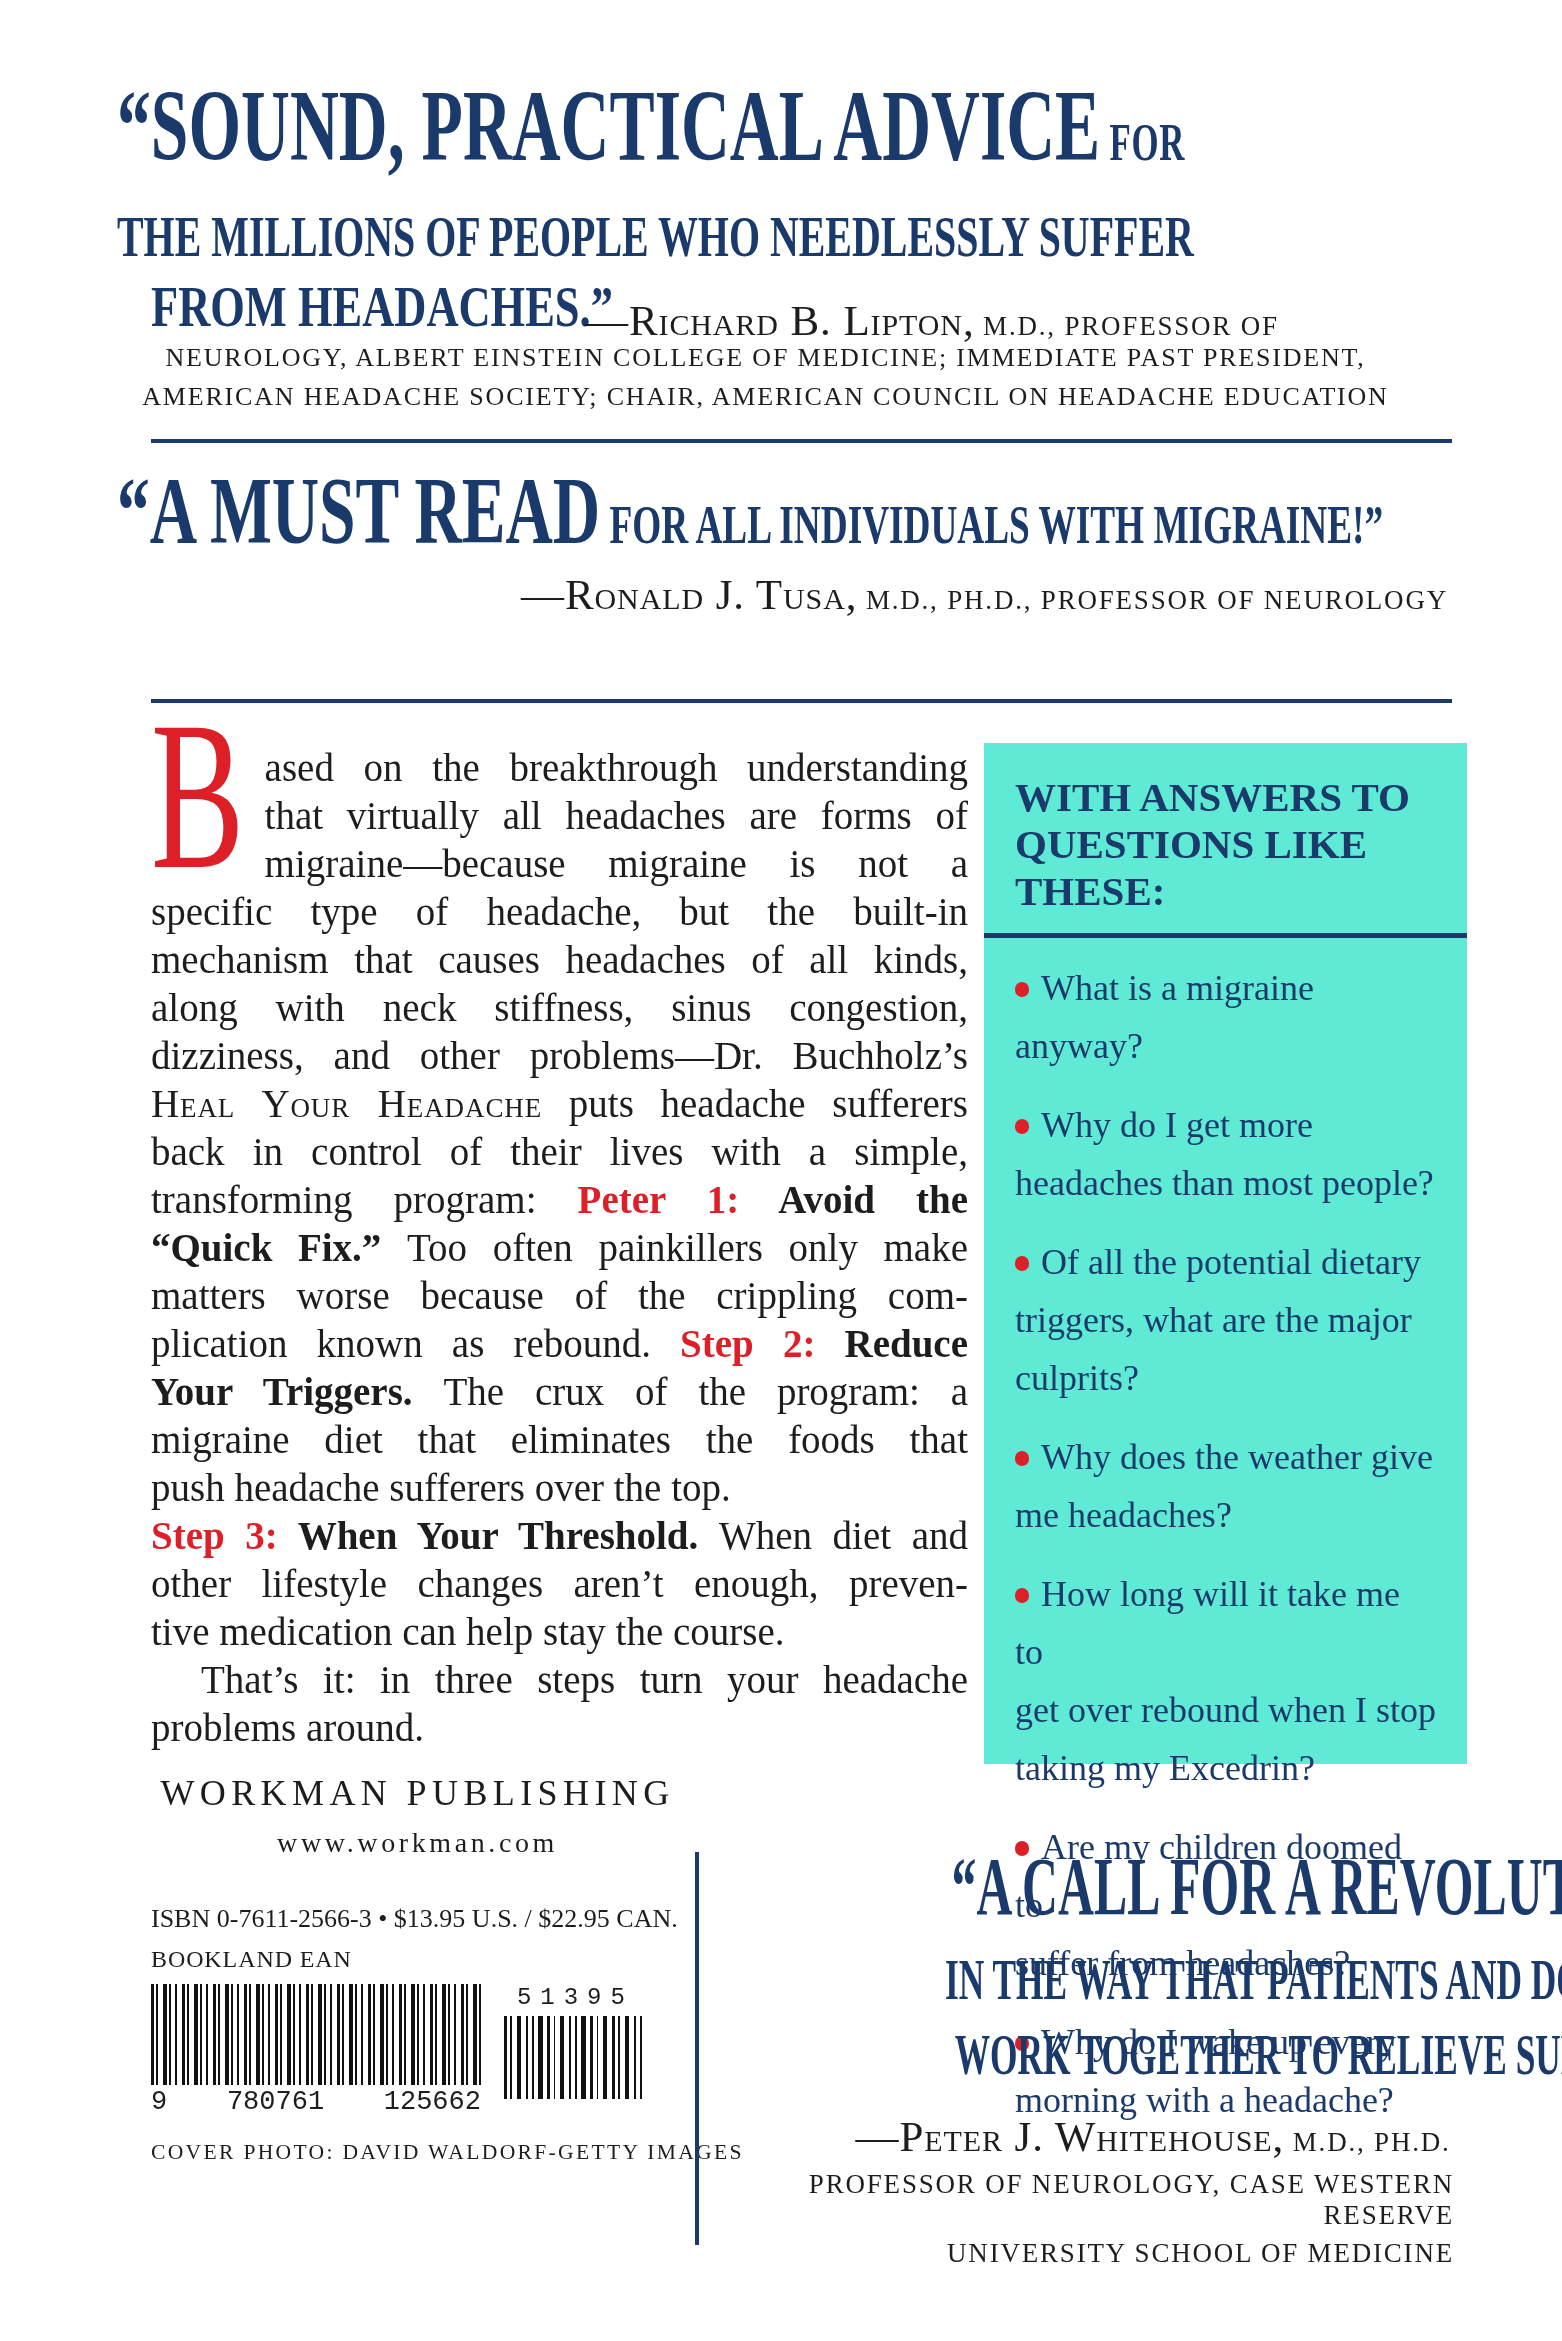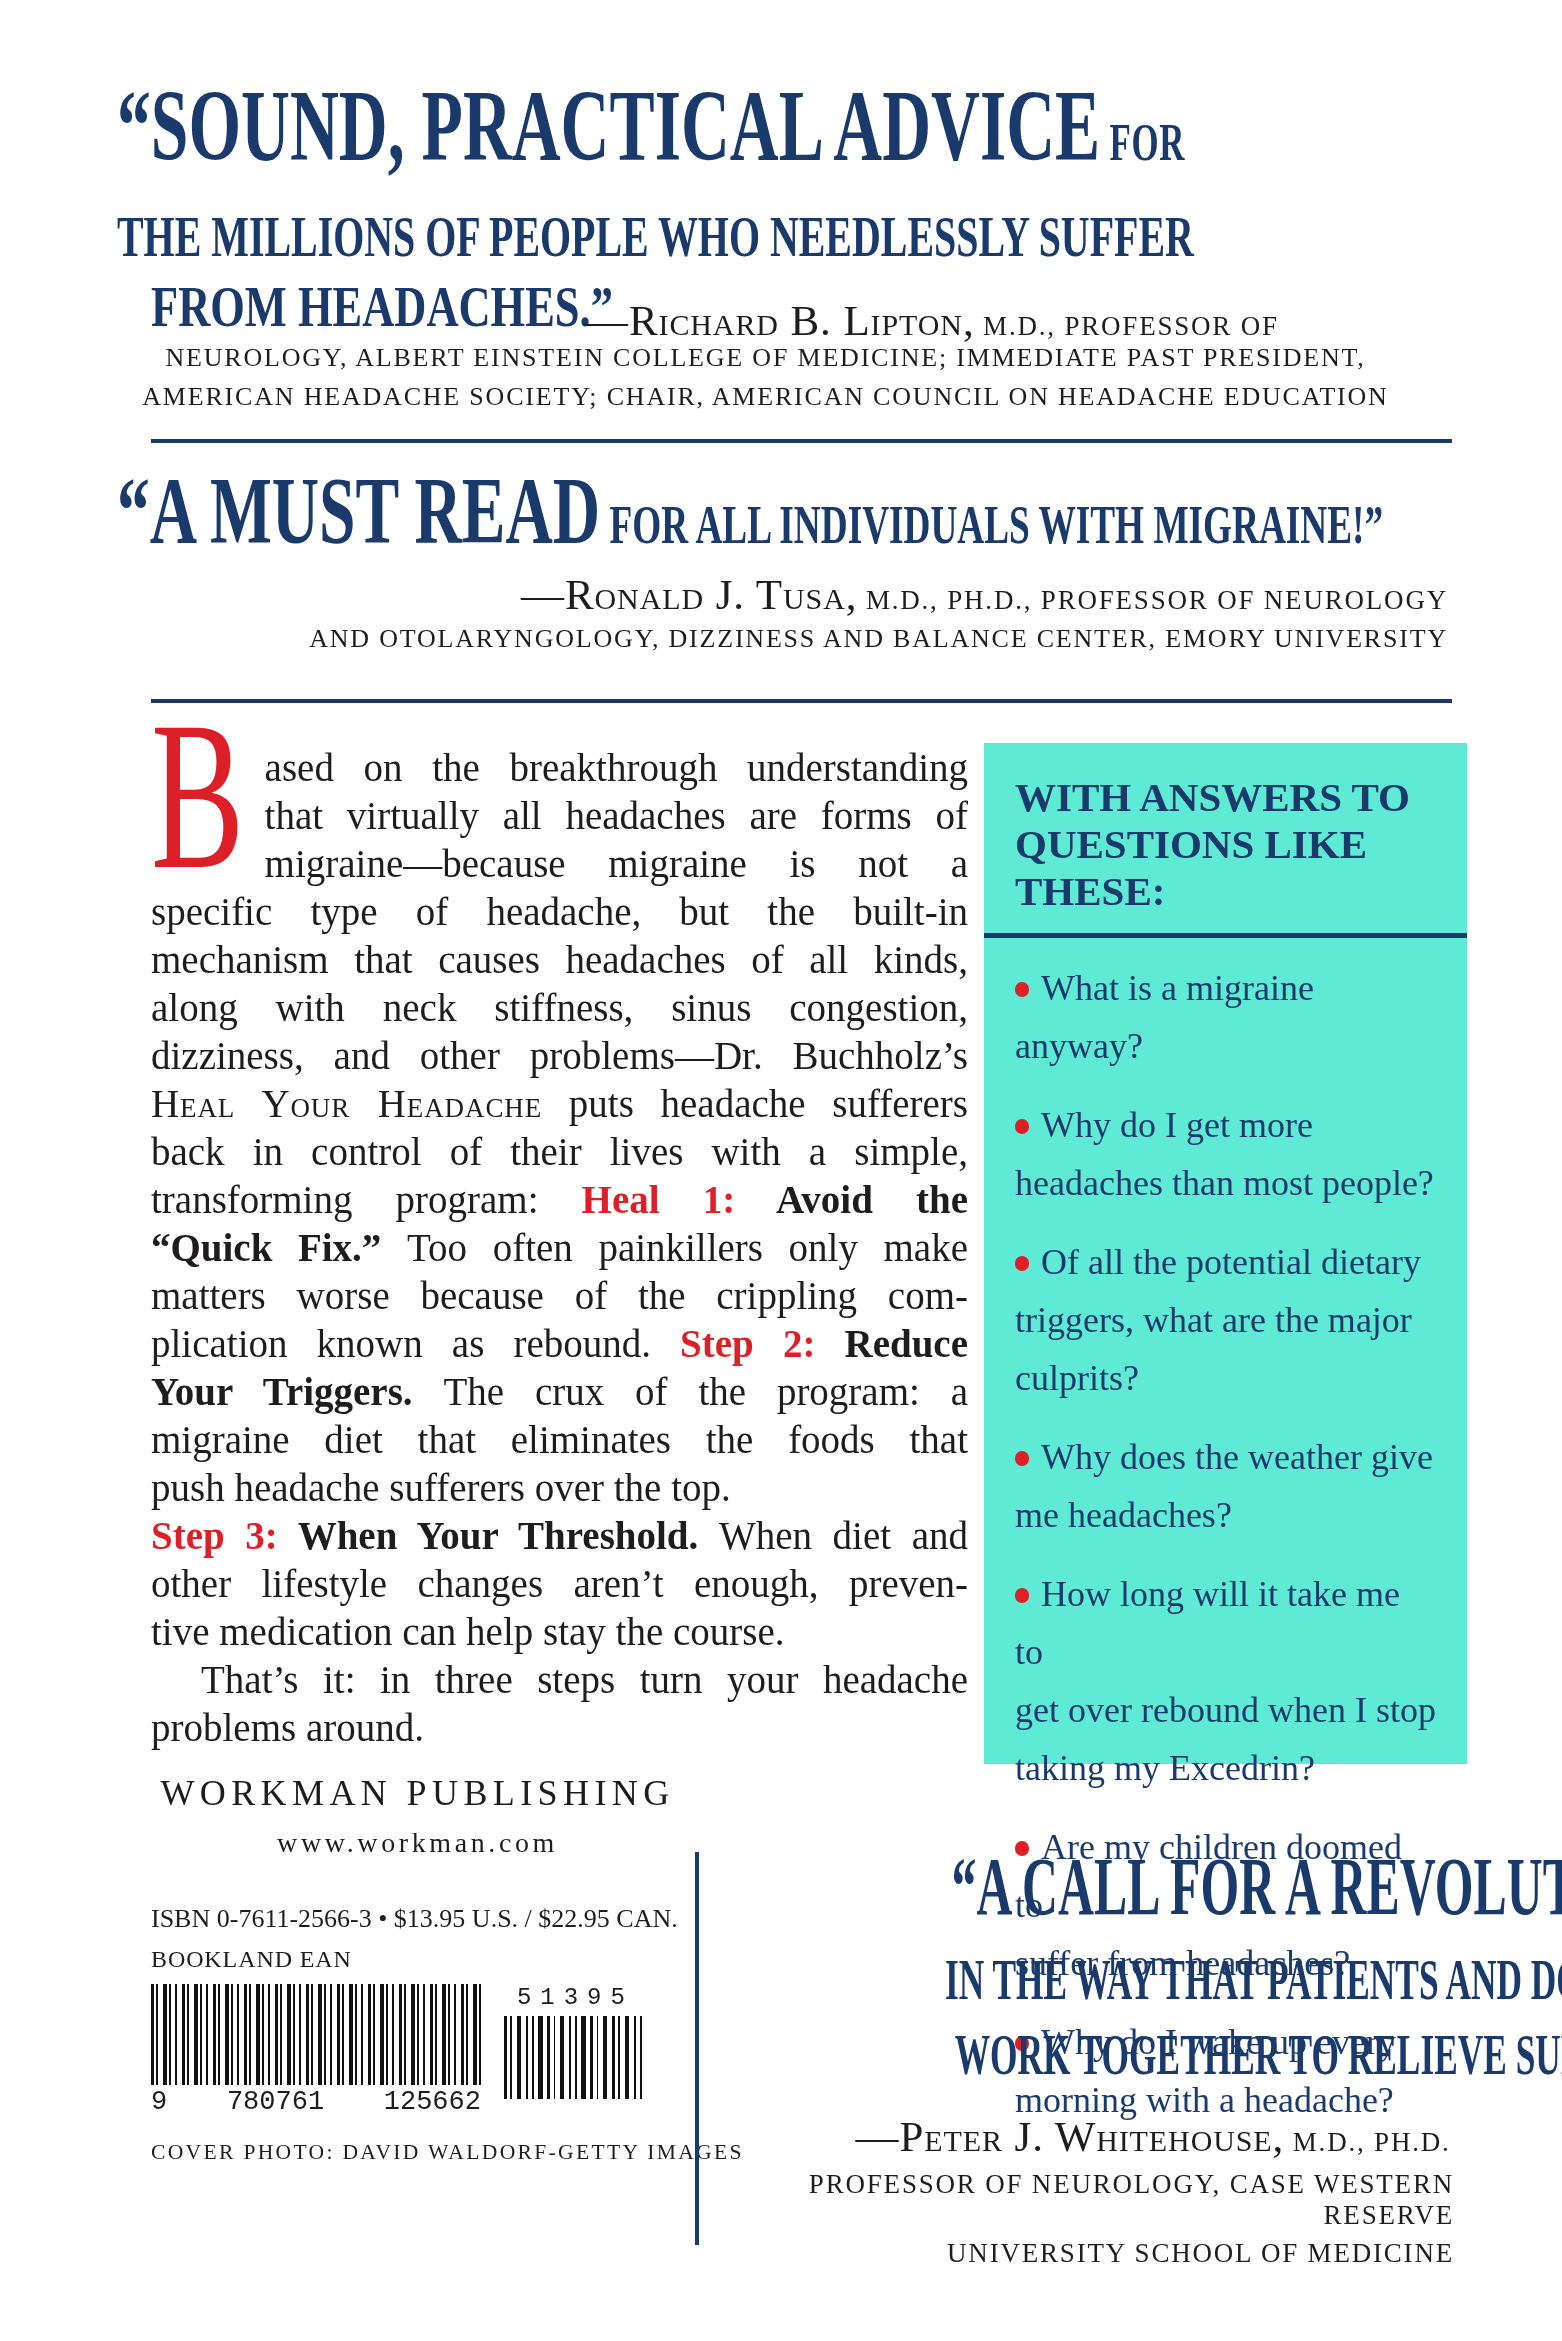--- a/index.html
+++ b/index.html
@@ -103,39 +103,38 @@
     </div>
     <div class="q1l4 ink">NEUROLOGY, ALBERT EINSTEIN COLLEGE OF MEDICINE; IMMEDIATE PAST PRESIDENT,</div>
     <div class="q1l5 ink">AMERICAN HEADACHE SOCIETY; CHAIR, AMERICAN COUNCIL ON HEADACHE EDUCATION</div>
   </div>
 
   <div class="rule" style="top:439px"></div>
 
   <div id="q2">
     <div class="q2l1 navy"><span class="cond"><span>“A MUST READ</span><span class="small"> FOR ALL INDIVIDUALS WITH MIGRAINE!”</span></span></div>
     <div class="q2a1 ink"><span class="aname">—</span><span class="aname">Ronald J. Tusa,</span><span class="atitle"> M.D., PH.D., PROFESSOR OF NEUROLOGY</span></div>
-    <div class="q2a2 ink">AND OTOLARYNGOLOGY, DIZZINESS AND BALANCE CENTER, EMORY UNIVERSITY</div>
   </div>
 
   <div class="rule" style="top:699px"></div>
 
   <div id="body">
     <div class="drop">
         <span>B</span>
       </div>
   <div class="bline just"><span>ased on the breakthrough understanding</span></div>
       <div class="bline just"><span>that virtually all headaches are forms of</span></div>
       <div class="bline just"><span>migraine—because migraine is not a</span></div>
       <div class="bline just"><span>specific type of headache, but the built-in</span></div>
       <div class="bline just"><span>mechanism that causes headaches of all kinds,</span></div>
       <div class="bline just"><span>along with neck stiffness, sinus congestion,</span></div>
       <div class="bline just"><span>dizziness, and other problems—Dr. Buchholz’s</span></div>
       <div class="bline just"><span class="sc">Heal Your Headache</span><span> puts headache sufferers</span></div>
       <div class="bline just"><span>back in control of their lives with a simple,</span></div>
-      <div class="bline just"><span>transforming program: </span><span class="rb">Heal 1: </span><span class="b">Avoid the</span></div>
+      <div class="bline just"><span>transforming program: </span><span class="rb">Peter 1: </span><span class="b">Avoid the</span></div>
       <div class="bline just"><span class="b">“Quick Fix.” </span><span>Too often painkillers only make</span></div>
       <div class="bline just"><span>matters worse because of the crippling com-</span></div>
       <div class="bline just"><span>plication known as rebound. </span><span class="rb">Step 2: </span><span class="b">Reduce</span></div>
       <div class="bline just"><span class="b">Your Triggers. </span><span>The crux of the program: a</span></div>
       <div class="bline just"><span>migraine diet that eliminates the foods that</span></div>
       <div class="bline"><span>push headache sufferers over the top.</span></div>
       <div class="bline just"><span class="rb">Step 3: </span><span class="b">When Your Threshold. </span><span>When diet and</span></div>
       <div class="bline just"><span>other lifestyle changes aren’t enough, preven-</span></div>
       <div class="bline"><span>tive medication can help stay the course.</span></div>
       <div class="bline just ind"><span>That’s it: in three steps turn your headache</span></div>

